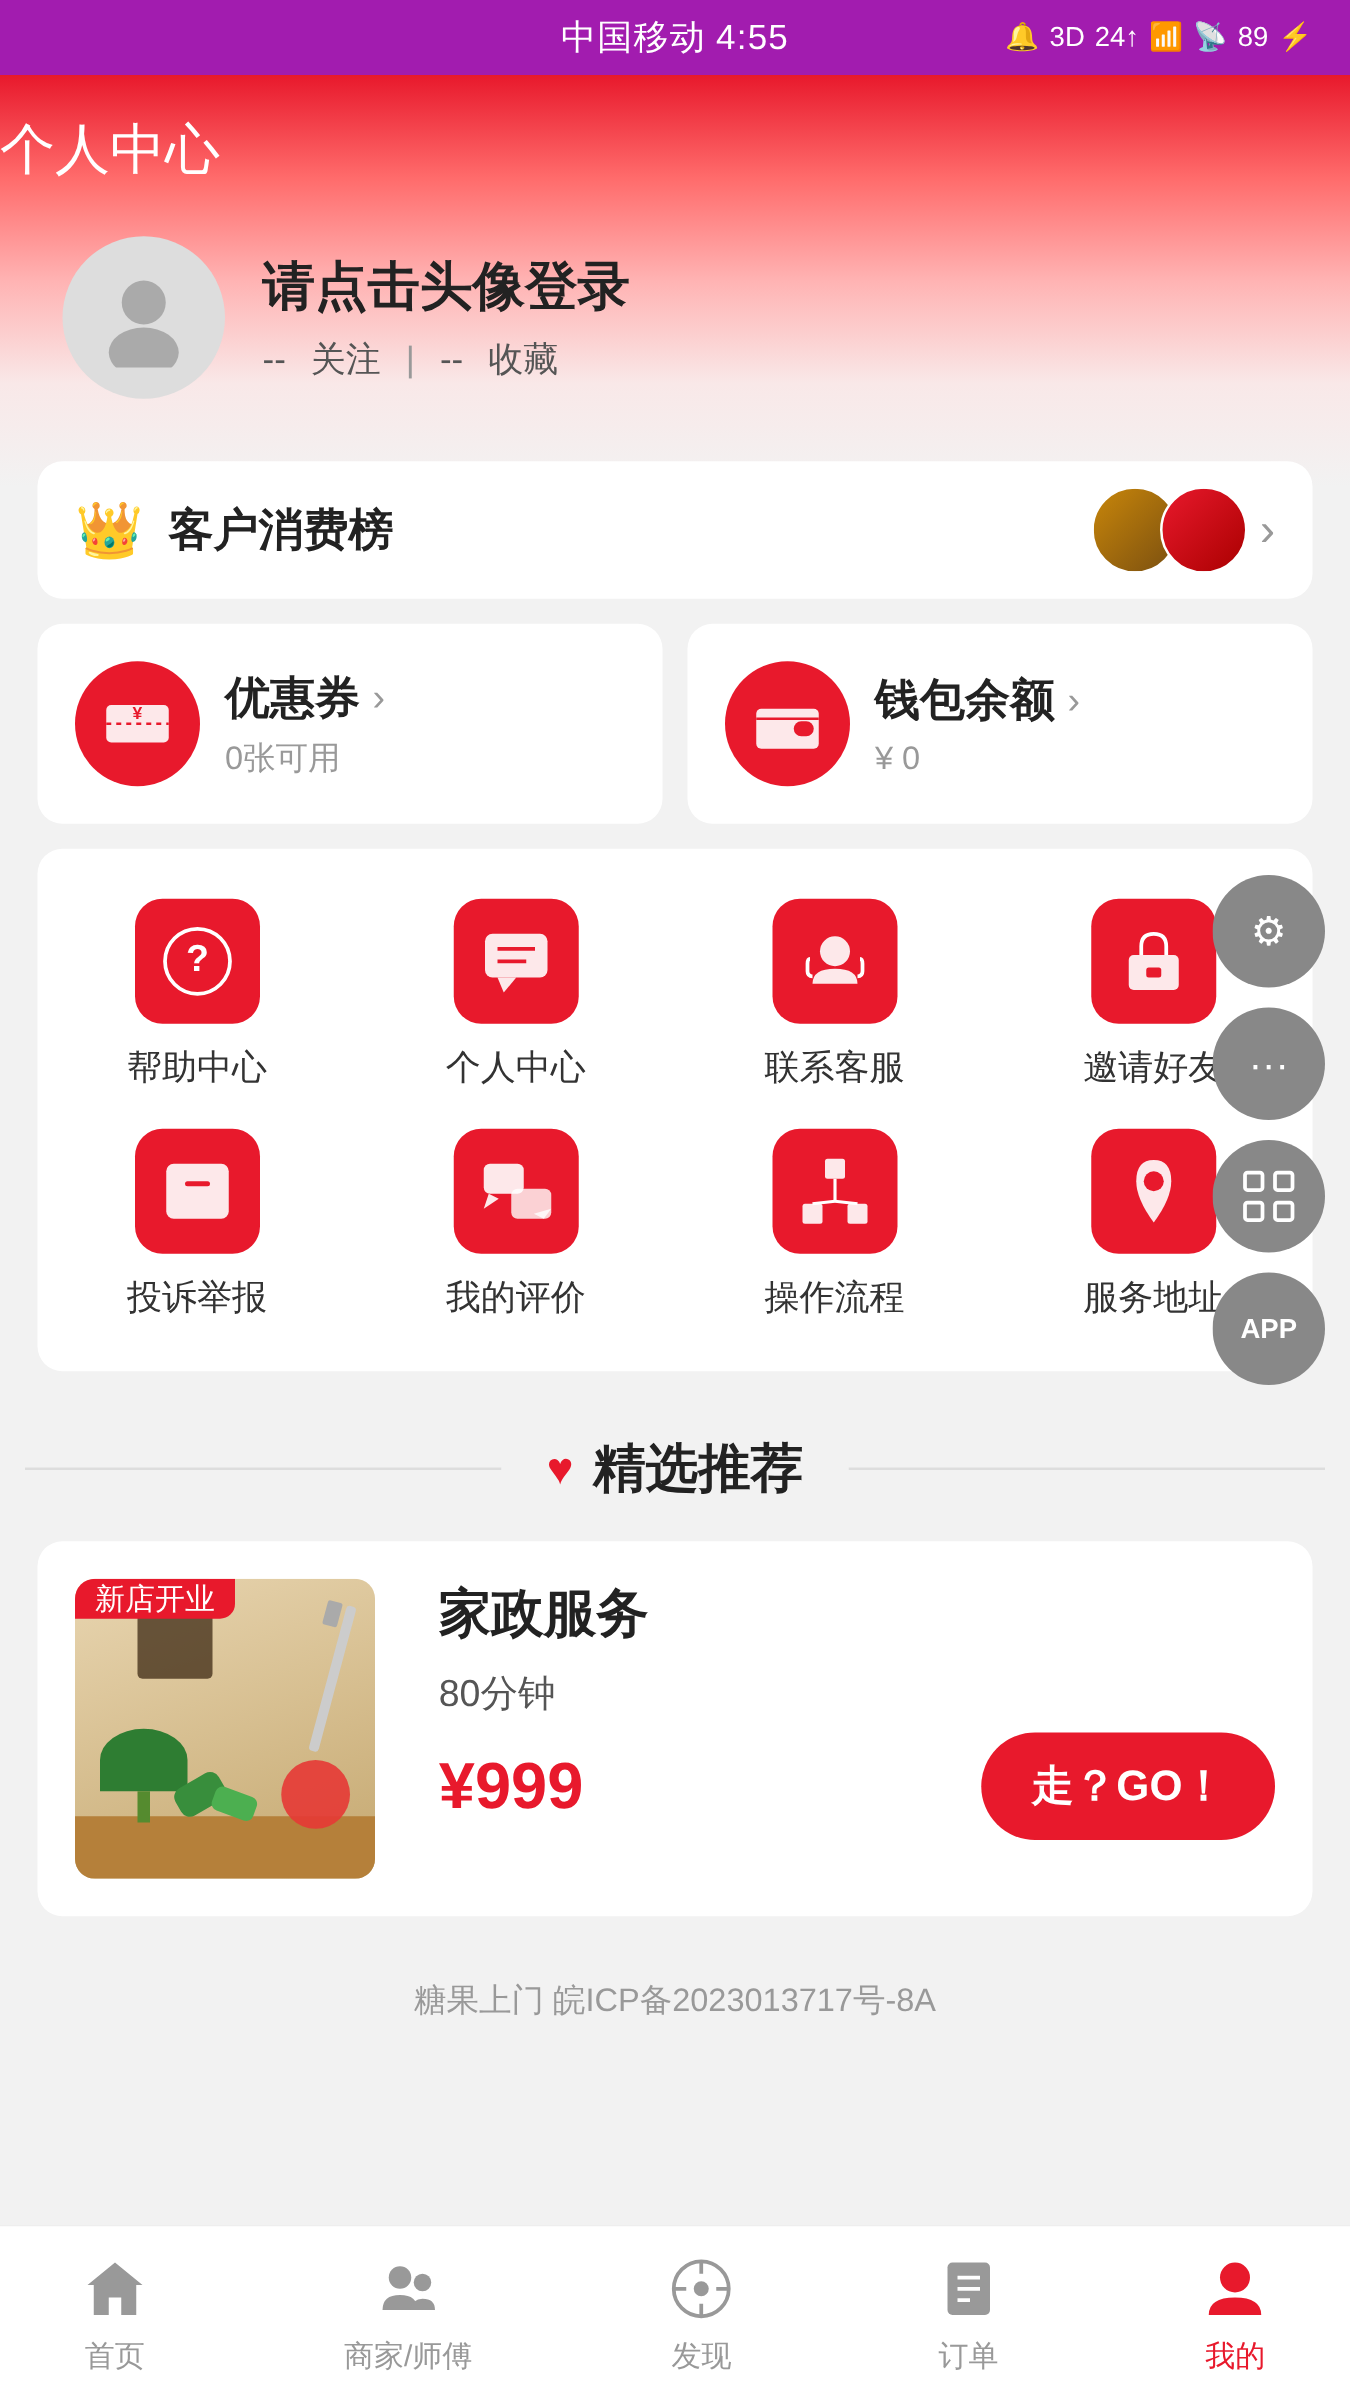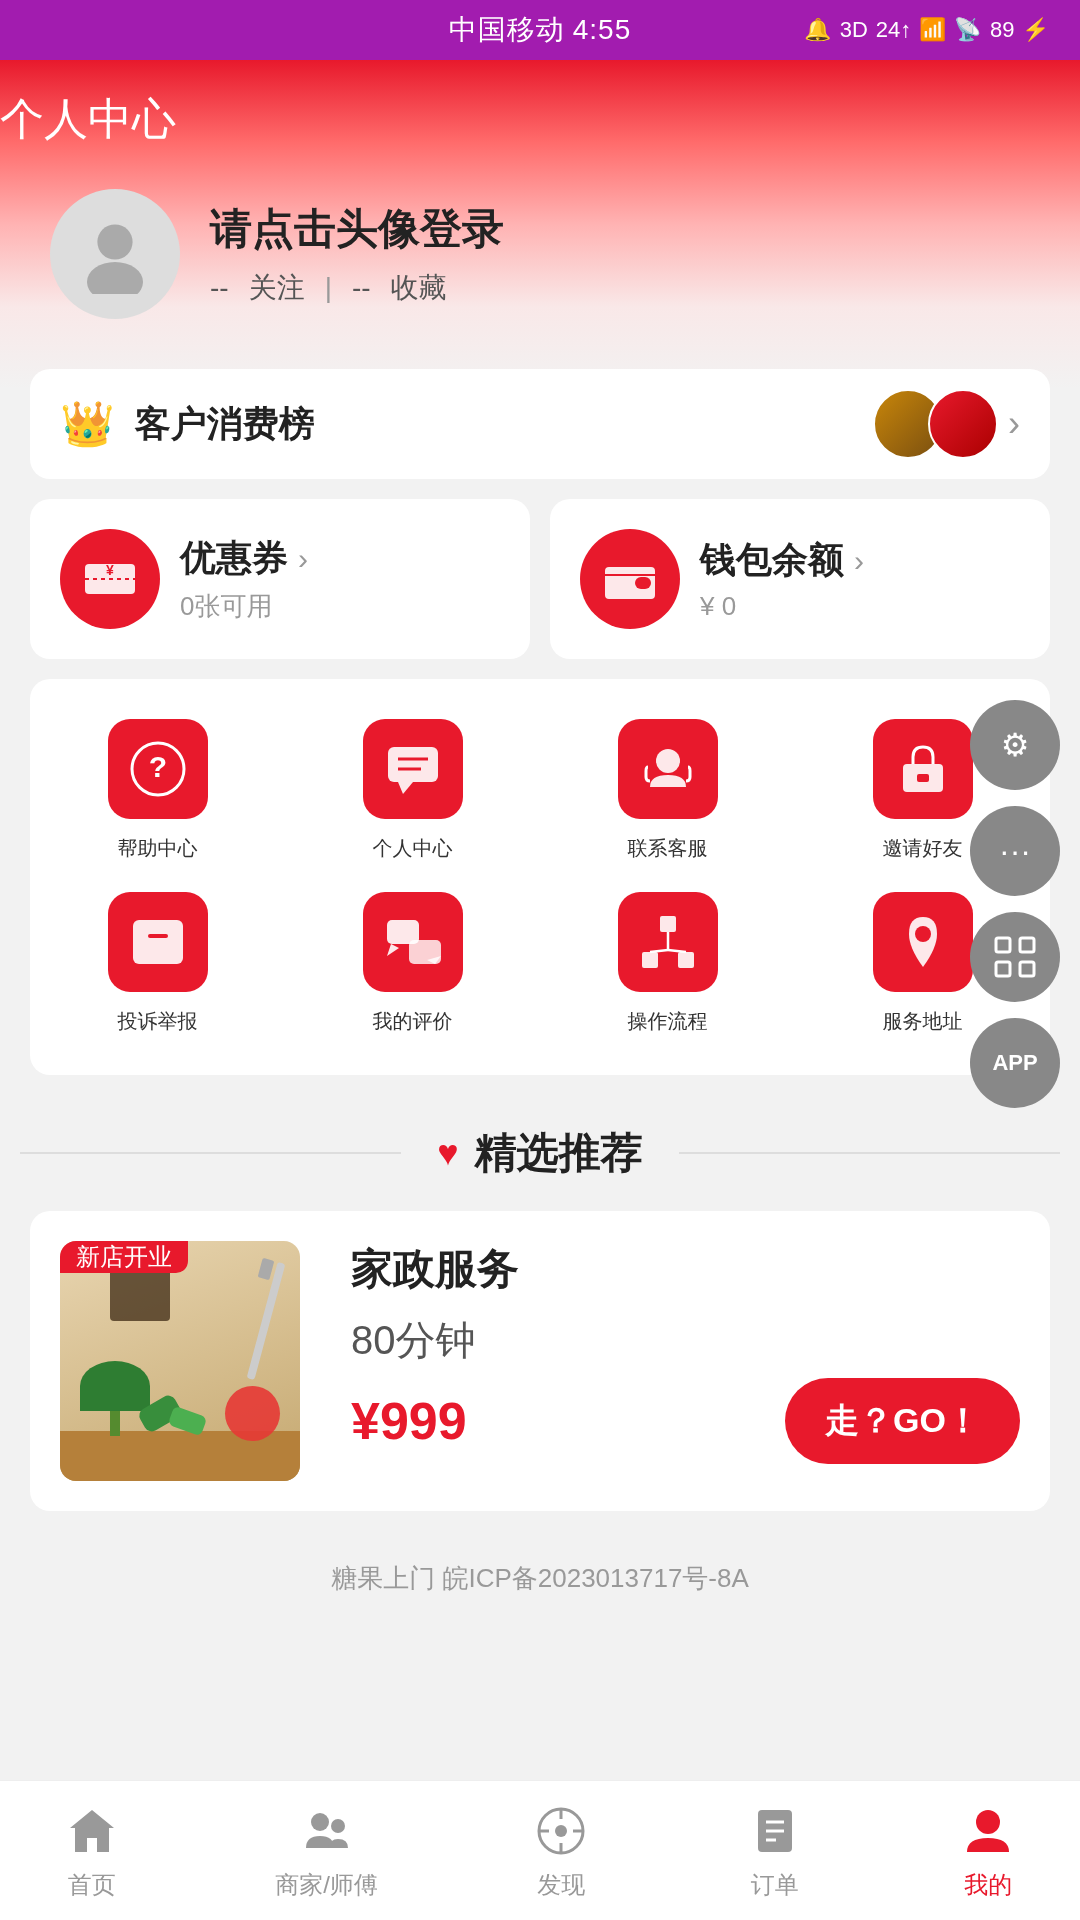--- a/index.html
+++ b/index.html
@@ -227,21 +227,21 @@
       display: flex;
       align-items: center;
       justify-content: center;
     }
     .menu-icon-box svg {
       width: 60px;
       height: 60px;
       fill: white;
     }
     .menu-label {
-      font-size: 20px;
+      font-size: 28px;
       color: #333;
     }
 
     
     .featured-section {
       background: #f2f2f2;
       padding: 30px 0;
     }
     .featured-header {
       display: flex;
@@ -298,21 +298,21 @@
       flex: 1;
       margin-left: 21px;
     }
     .product-name {
       font-size: 42px;
       font-weight: bold;
       color: #222;
       margin-bottom: 16px;
     }
     .product-duration {
-      font-size: 40px;
+      font-size: 30px;
       color: #555;
       margin-bottom: 10px;
     }
     .product-sold {
       font-size: 30px;
       color: #555;
       margin-bottom: 20px;
     }
     .product-bottom {
       display: flex;

